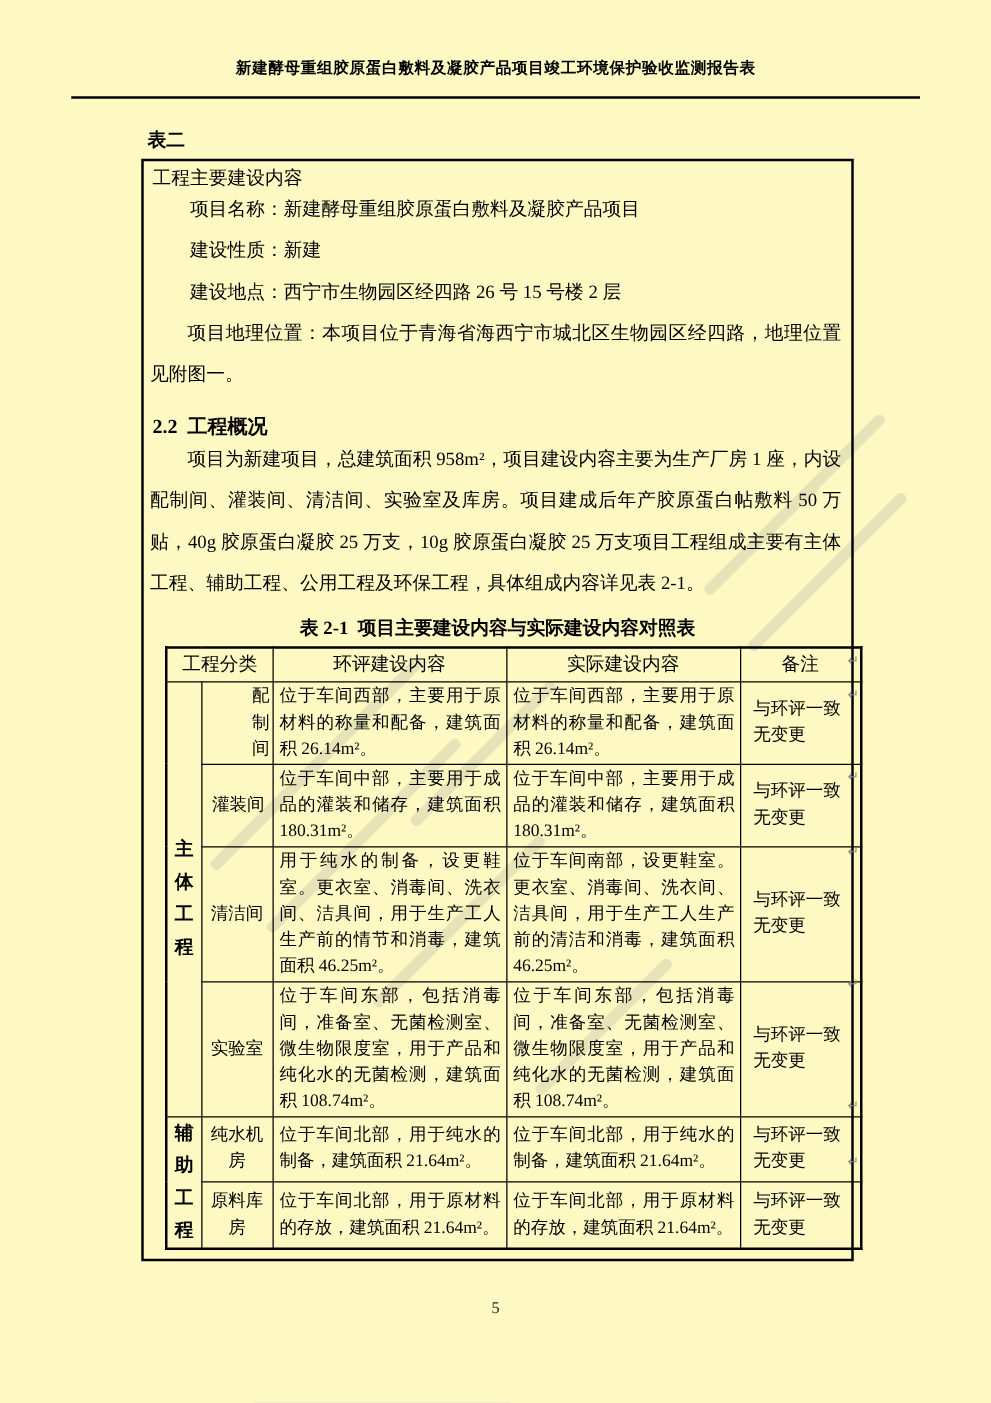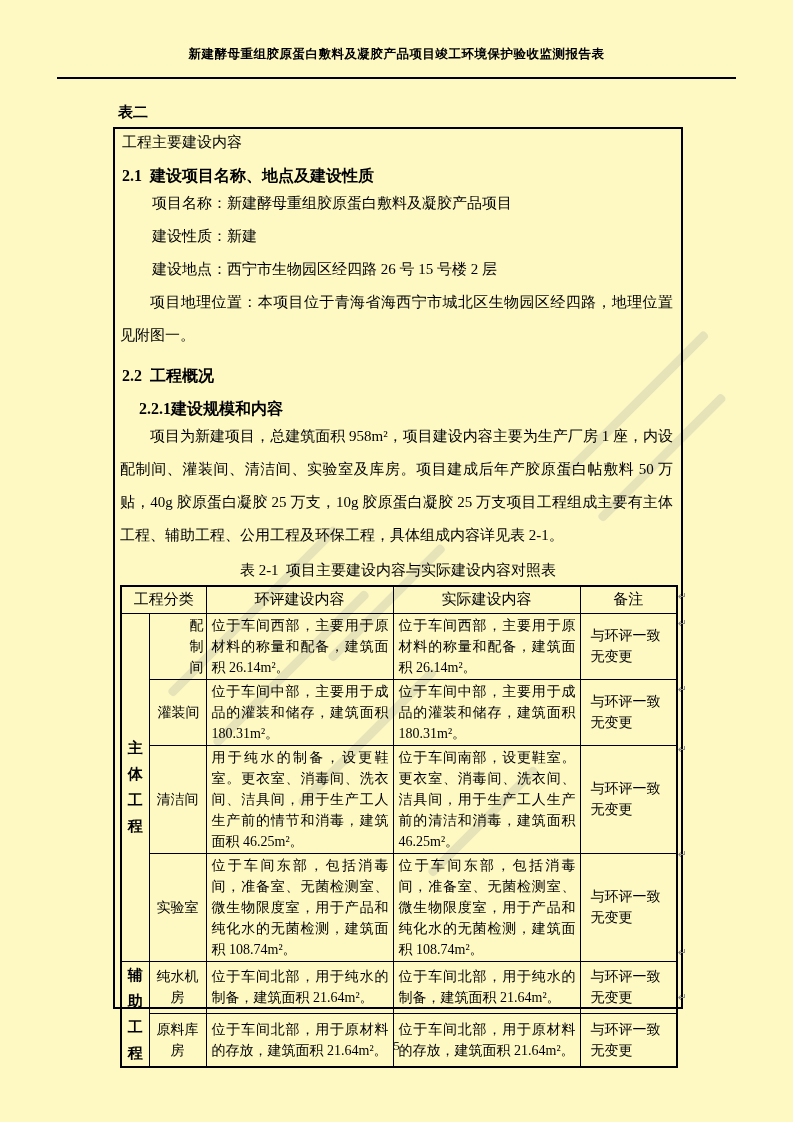--- a/index.html
+++ b/index.html
@@ -24,26 +24,26 @@
   .panel {
     position:absolute; top:127px; left:113px; width:570px; height:882px;
     border:2px solid #000;
   }
   .panel-title { font-size:15px; font-weight:normal; margin:4px 0 0 7px; white-space:pre-wrap; }
   .h-major { font-size:16px; font-weight:bold; margin:14px 0 0 7px; white-space:pre-wrap; }
   .h-minor { font-size:16px; font-weight:bold; margin:12px 0 0 24px; white-space:pre-wrap; }
   .body-line { font-size:15px; line-height:33px; margin:0 8px 0 7px; padding-left:2em; white-space:pre-wrap; }
   .body-par  { font-size:15px; line-height:33px; margin:0 8px 0 5px; text-indent:2em;
                text-align:justify; white-space:pre-wrap; }
-  .tbl-title { font-size:15px; font-weight:normal; text-align:center; margin-top:9px; white-space:pre-wrap; }
+  .tbl-title { font-size:15px; font-weight:bold; text-align:center; margin-top:9px; white-space:pre-wrap; }
   
   .table-wrap { position:relative; margin:5px 0 0 5px; width:561px; }
   table.cmp { border-collapse:collapse; width:556px; table-layout:fixed; }
   table.cmp td, table.cmp th { border:1px solid #000; font-weight:normal; overflow:hidden; }
-  table.cmp { border:2px solid #000; }
+  table.cmp { border:2px solid #000;margin-left:12px; }
   th.hdr { font-size:15px; font-weight:bold; text-align:center; height:27px; }
   td.room { font-size:14px; text-align:center; vertical-align:middle; line-height:21px; padding:0 6px; }
   td.desc { font-size:14px; line-height:21px; padding:1px 4px 1px 5px; vertical-align:middle;
             text-align:justify; }
   td.note { font-size:14px; line-height:21px; vertical-align:middle; padding:0 10px; }
   td.grp  { vertical-align:middle; }
   .vlabel { width:1.05em; margin:0 auto; font-size:15px; font-weight:bold;
             word-break:break-all; line-height:26px; text-align:center; }
   .col-g { width:28px; } .col-n { width:57px; } .col-e { width:187px; }
   .col-a { width:187px; } .col-b { width:97px; }
@@ -73,28 +73,26 @@
   </div>
 
   <div class="doc-header">新建酵母重组胶原蛋白敷料及凝胶产品项目竣工环境保护验收监测报告表</div>
   <div class="doc-header-rule"></div>
 
   <div class="table-label">表二</div>
 
   <div class="panel">
     <div class="panel-title">工程主要建设内容</div>
 
-    <div class="h-major">2.1  建设项目名称、地点及建设性质</div>
     <div class="body-line">项目名称：新建酵母重组胶原蛋白敷料及凝胶产品项目</div>
     <div class="body-line">建设性质：新建</div>
     <div class="body-line">建设地点：西宁市生物园区经四路 26 号 15 号楼 2 层</div>
     <div class="body-par">项目地理位置：本项目位于青海省海西宁市城北区生物园区经四路，地理位置见附图一。</div>
 
     <div class="h-major">2.2  工程概况</div>
-    <div class="h-minor">2.2.1建设规模和内容</div>
     <div class="body-par">项目为新建项目，总建筑面积 958m²，项目建设内容主要为生产厂房 1 座，内设配制间、灌装间、清洁间、实验室及库房。项目建成后年产胶原蛋白帖敷料 50 万贴，40g 胶原蛋白凝胶 25 万支，10g 胶原蛋白凝胶 25 万支项目工程组成主要有主体工程、辅助工程、公用工程及环保工程，具体组成内容详见表 2-1。</div>
 
     <div class="tbl-title">表 2-1  项目主要建设内容与实际建设内容对照表</div>
 
     <div class="table-wrap">
       <table class="cmp">
         <colgroup>
           <col class="col-g">
             <col class="col-n">
             <col class="col-e">

